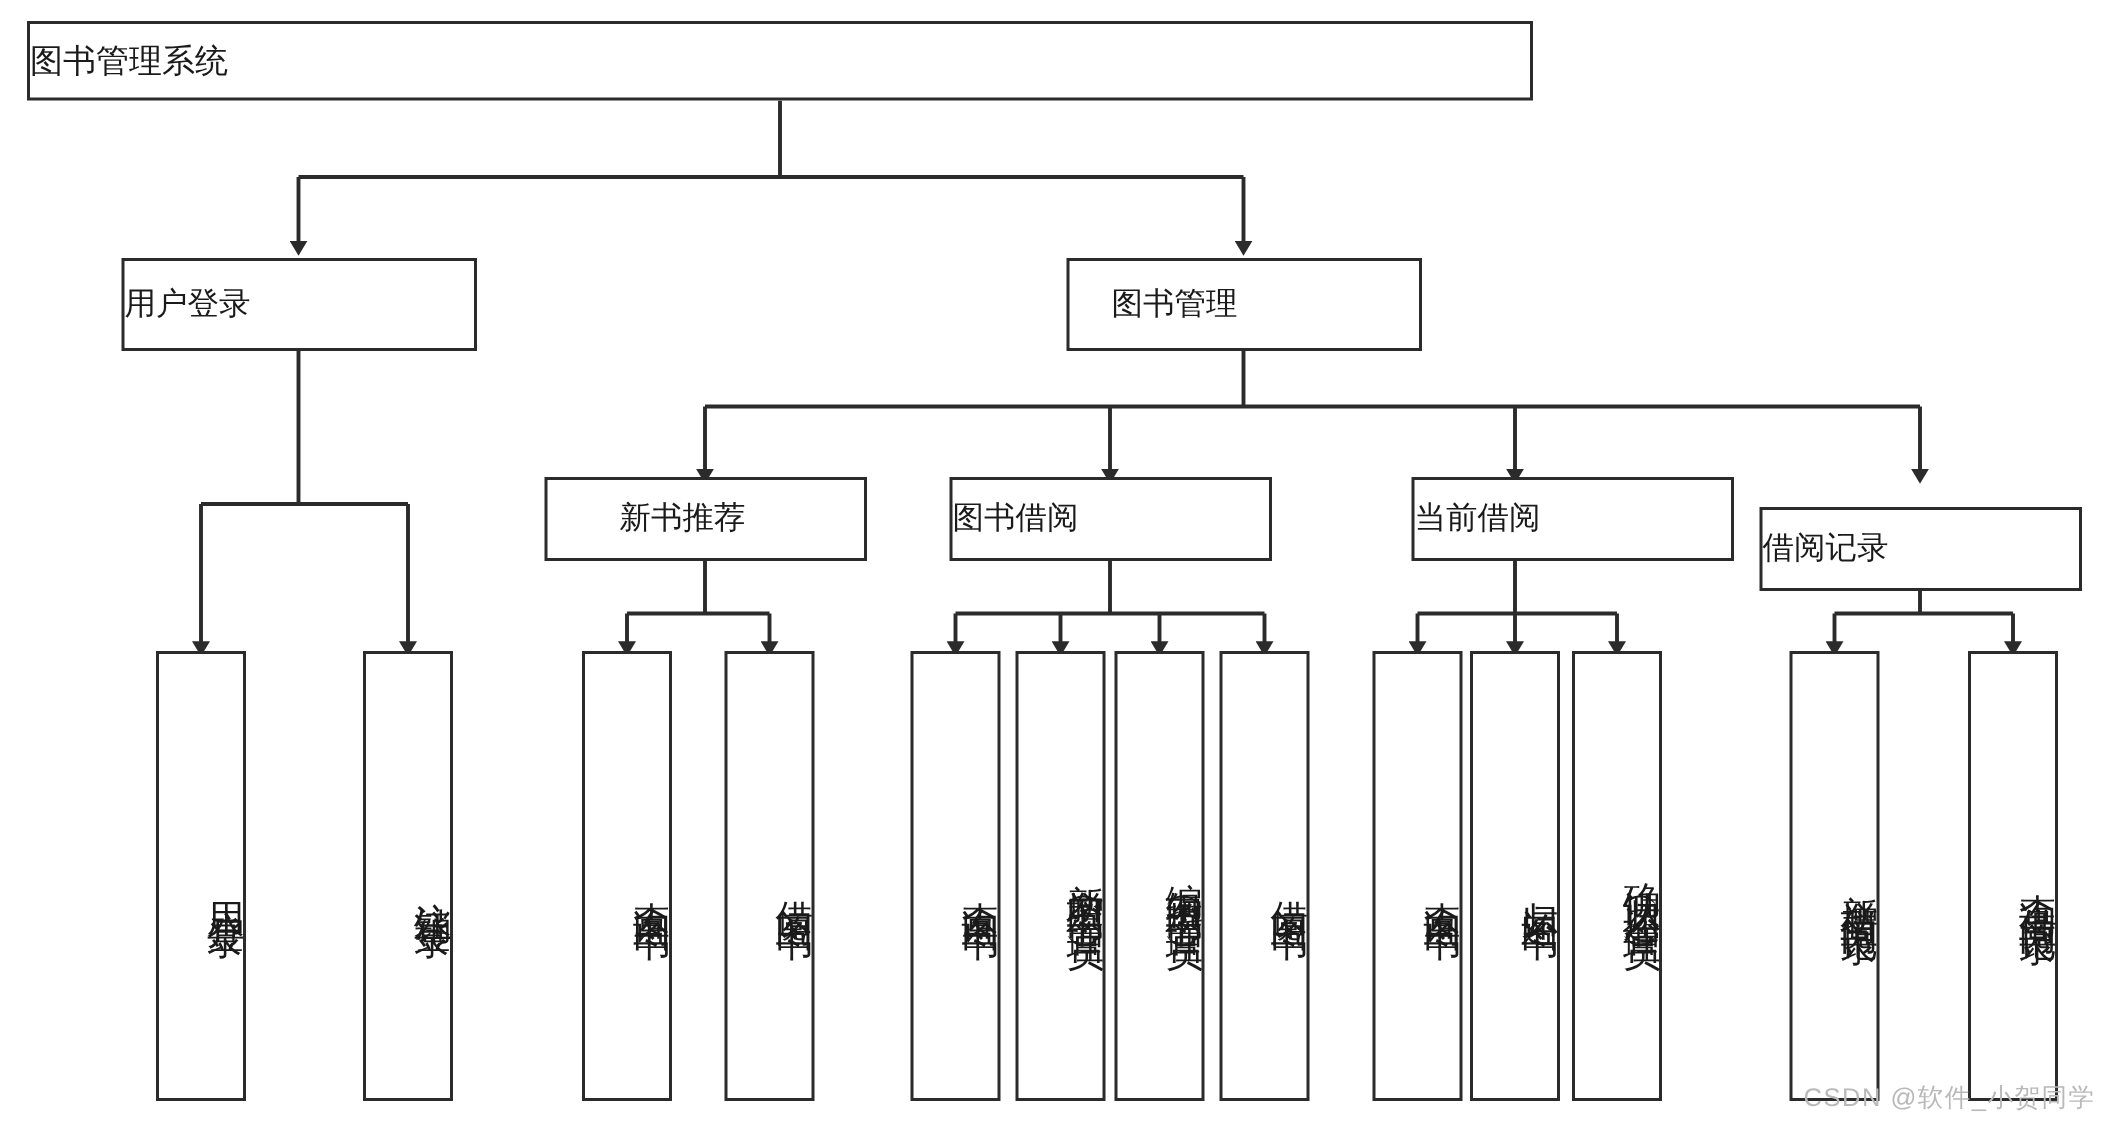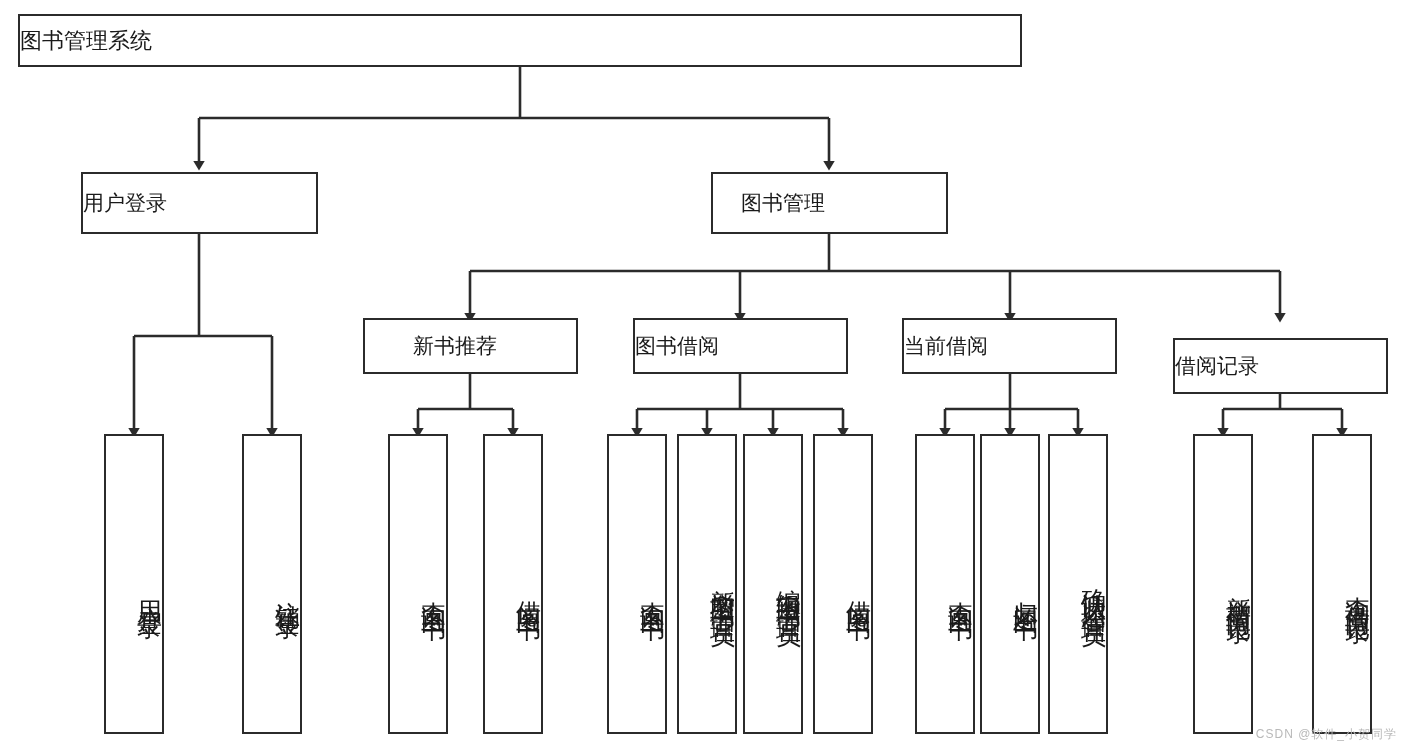--- a/index.html
+++ b/index.html
@@ -42,21 +42,21 @@
     text-orientation:upright;
     font-size:25px;
     letter-spacing:5px;
     line-height:1;
     white-space:nowrap;
   }
 
   .watermark{
     position:absolute;
     right:8px;bottom:4px;
-    font-size:12px;
+    font-size:17px;
     color:#b9b9b9;
     letter-spacing:1px;
     white-space:nowrap;
     pointer-events:none;
   }
 </style>
 </head>
 <body>
 
 <div id="stage">
@@ -121,21 +121,21 @@
   <div class="node h-node" style="left:711px;top:172px;width:237px;height:62px;padding-left:28px;">
     <span class="lbl">图书管理</span>
   </div>
 
   <div class="node h-node" style="left:363px;top:318px;width:215px;height:56px;padding-left:48px;">
     <span class="lbl">新书推荐</span>
   </div>
   <div class="node h-node" style="left:633px;top:318px;width:215px;height:56px;">
     <span class="lbl">图书借阅</span>
   </div>
-  <div class="node h-node" style="left:902px;top:318px;width:215px;height:56px;">
+  <div class="node h-node" style="left:941px;top:318px;width:215px;height:56px;">
     <span class="lbl">当前借阅</span>
   </div>
   <div class="node h-node" style="left:1173px;top:318px;width:215px;height:56px;margin-top:20px;">
     <span class="lbl">借阅记录</span>
   </div>
 
   <div class="node v-node" style="left:104px;top:434px;width:60px;height:300px;">
     <span class="lbl">用户登录</span>
   </div>
   <div class="node v-node" style="left:242px;top:434px;width:60px;height:300px;">

